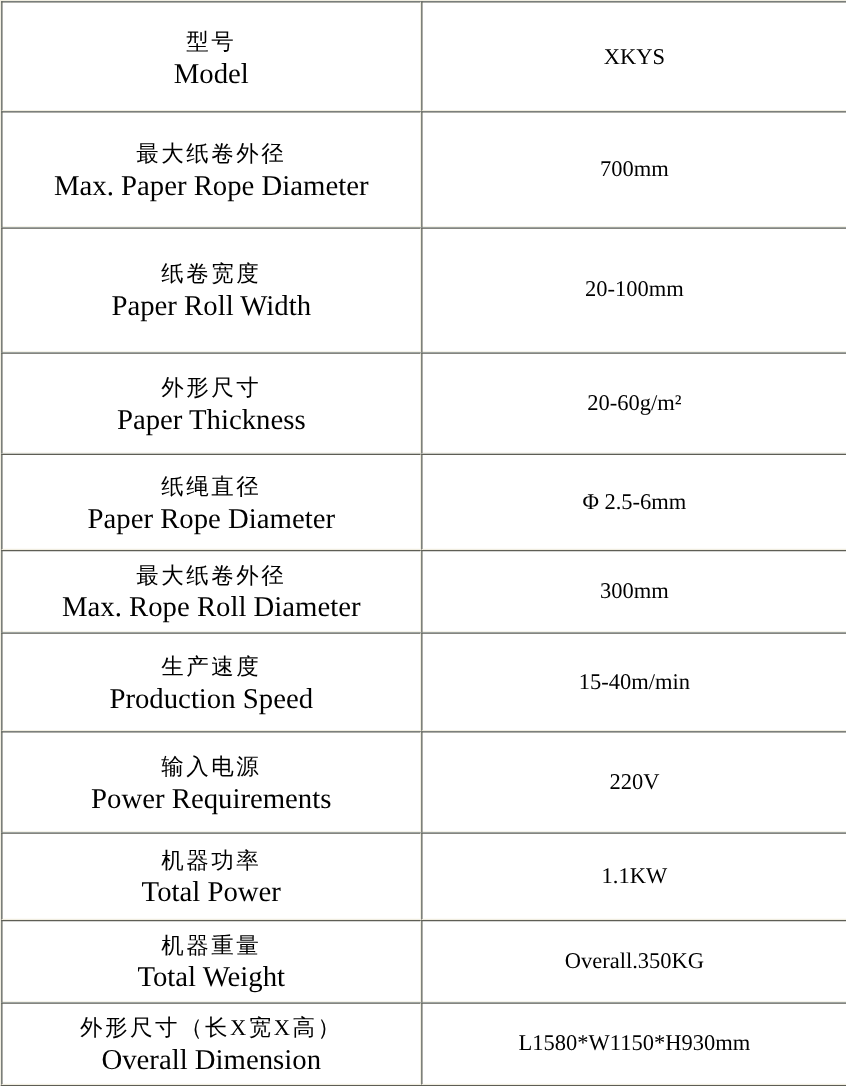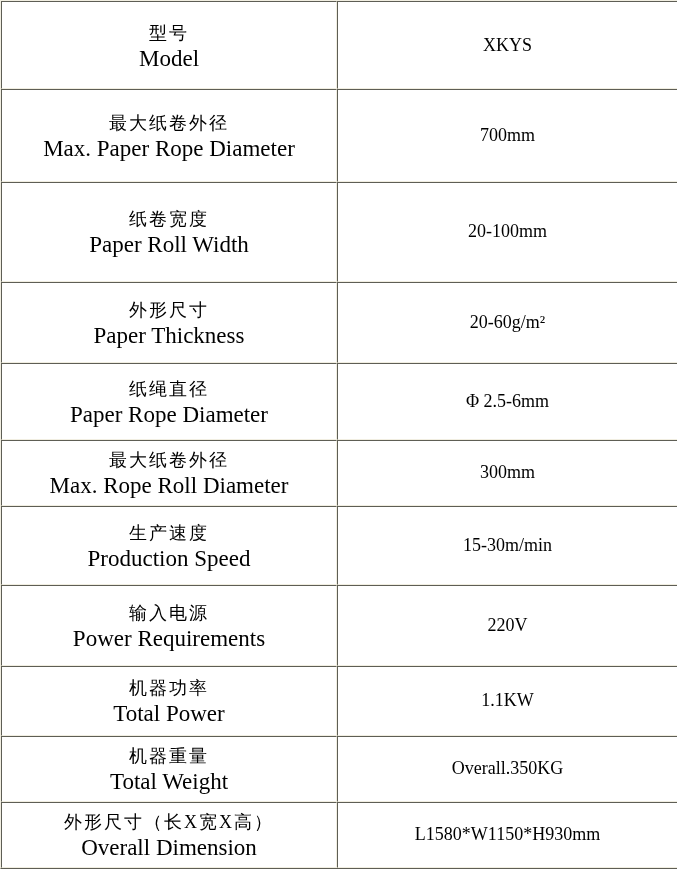--- a/index.html
+++ b/index.html
@@ -121,21 +121,21 @@
           <div class="zh">最大纸卷外径</div>
           <div class="en">Max. Rope Roll Diameter</div>
         </td>
         <td class="value-cell">300mm</td>
       </tr>
       <tr>
         <td class="label-cell">
           <div class="zh">生产速度</div>
           <div class="en">Production Speed</div>
         </td>
-        <td class="value-cell">15-30m/min</td>
+        <td class="value-cell">15-40m/min</td>
       </tr>
       <tr>
         <td class="label-cell">
           <div class="zh">输入电源</div>
           <div class="en">Power Requirements</div>
         </td>
         <td class="value-cell">220V</td>
       </tr>
       <tr>
         <td class="label-cell">

